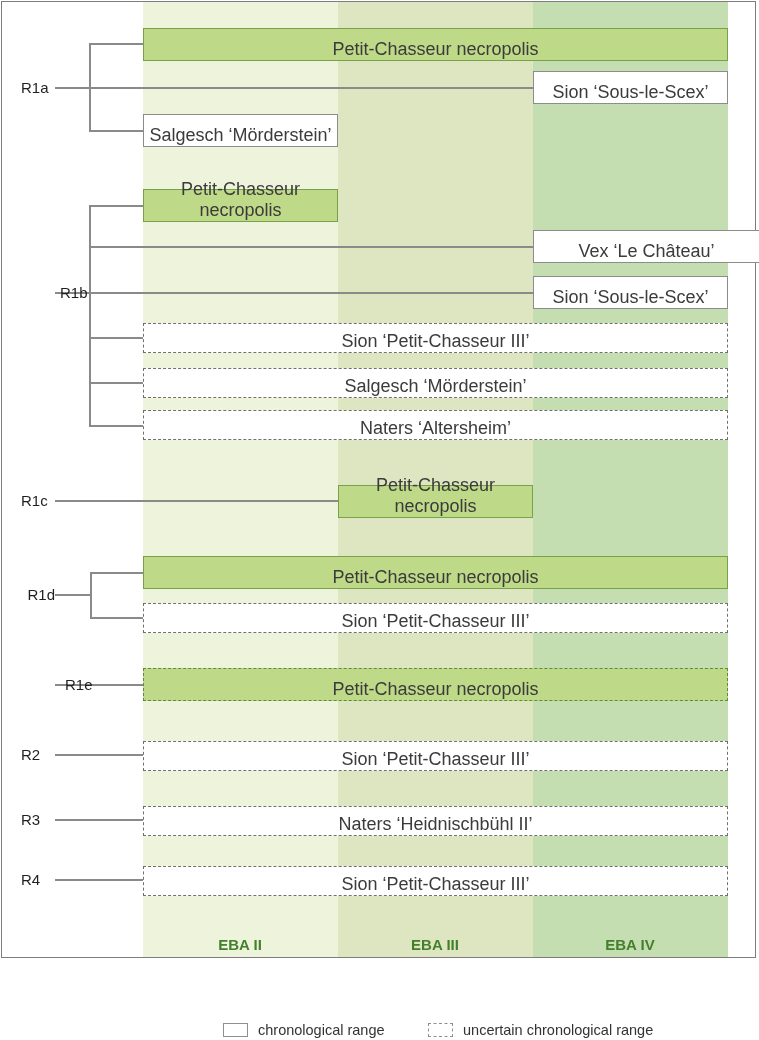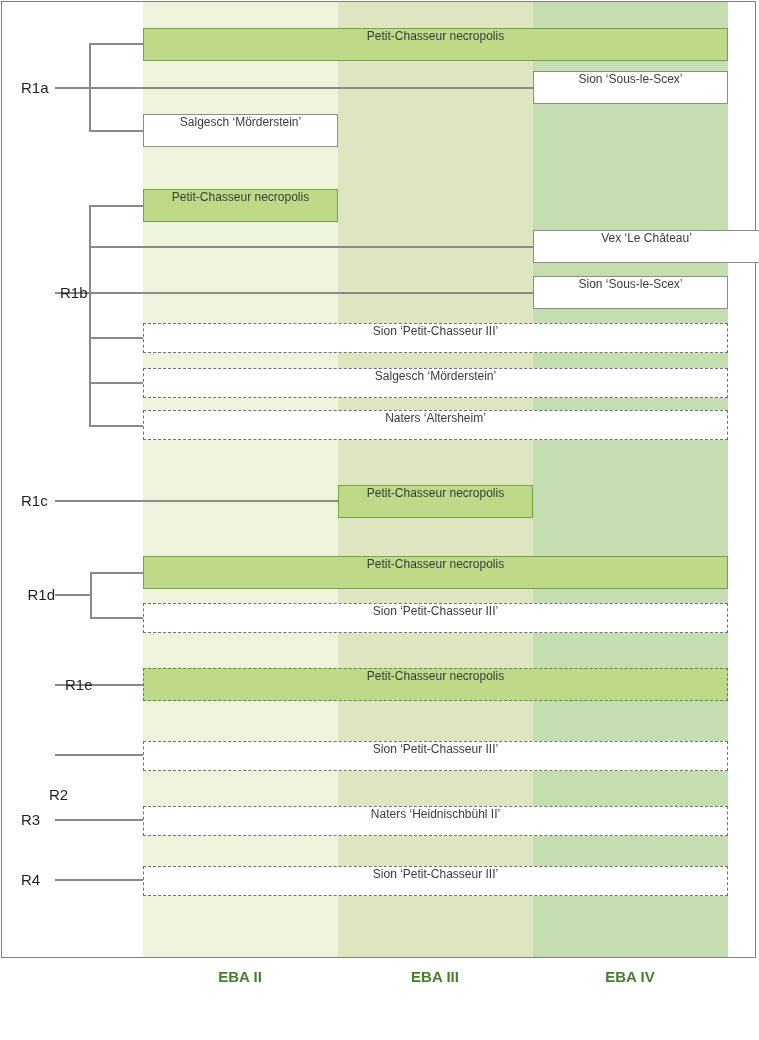--- a/index.html
+++ b/index.html
@@ -16,34 +16,34 @@
   }
   .band{position:absolute;top:2px;height:955px;width:195px;}
   .band-eba2{left:143px;background:#eef3dc;}
   .band-eba3{left:338px;background:#dde6c0;}
   .band-eba4{left:533px;background:#c4ddb1;}
   .line{position:absolute;background:#8a8a8a;}
   .hline{height:1.5px;}
   .vline{width:1.5px;}
   .box{
     position:absolute;box-sizing:border-box;
-    display:flex;align-items:flex-start;justify-content:center;
-    font-size:12px;color:#3b3b3b;text-align:center;
+    display:flex;align-items:flex-end;justify-content:center;
+    font-size:18px;color:#3b3b3b;text-align:center;
     background:#ffffff;border:1.5px solid #8c8c8c;
   }
   .box.green{background:#bed987;border:1.5px solid #76a348;}
   .box.dashed{border:1.6px dashed #707070;}
   .box.green-dashed{background:#bed987;border:1.8px dashed #5d8c3f;}
   .rowlabel{
     position:absolute;left:21px;width:34px;height:18px;
     font-size:15px;color:#1f1f1f;line-height:18px;text-align:left;
   }
   .eba-label{
     position:absolute;transform:translateX(-50%);
-    font-size:15px;font-weight:bold;color:#44802c;white-space:nowrap;margin-top:32px;
+    font-size:15px;font-weight:bold;color:#44802c;white-space:nowrap;
   }
   .axis-title{
     position:absolute;left:143px;width:585px;top:979px;
     text-align:center;font-size:16px;font-weight:bold;color:#44802c;
   }
   .legend{
     position:absolute;left:0;top:1020px;width:759px;height:20px;
   }
   .legend-swatch{
     position:absolute;box-sizing:border-box;width:25px;height:14px;top:3px;
@@ -91,21 +91,21 @@
 
   <div class="line hline" style="left:55px;top:819px;width:88px;"></div>
 
   <div class="line hline" style="left:55px;top:879px;width:88px;"></div>
 
   <div class="rowlabel" style="top:79px;">R1a</div>
   <div class="rowlabel" style="top:284px;margin-left:39px;">R1b</div>
   <div class="rowlabel" style="top:492px;">R1c</div>
   <div class="rowlabel" style="top:586px;text-align:right;">R1d</div>
   <div class="rowlabel" style="top:676px;margin-left:44px;">R1e</div>
-  <div class="rowlabel" style="top:786px;margin-left:28px;">R2</div>
+  <div class="rowlabel" style="top:746px;">R2</div>
   <div class="rowlabel" style="top:811px;">R3</div>
   <div class="rowlabel" style="top:871px;">R4</div>
 
   <div class="box green" style="left:143px;top:28px;width:585px;height:33px;">
     <span>Petit-Chasseur necropolis</span>
   </div>
   <div class="box" style="left:533px;top:71px;width:195px;height:33px;">
     <span>Sion ‘Sous-le-Scex’</span>
   </div>
   <div class="box" style="left:143px;top:114px;width:195px;height:33px;">
@@ -156,14 +156,20 @@
 
   <div class="box dashed" style="left:143px;top:866px;width:585px;height:30px;">
     <span>Sion ‘Petit-Chasseur III’</span>
   </div>
 
   <div class="eba-label" style="left:240px;top:936px;">EBA II</div>
   <div class="eba-label" style="left:435px;top:936px;">EBA III</div>
   <div class="eba-label" style="left:630px;top:936px;">EBA IV</div>
 
 
+  <div class="legend">
+    <div class="legend-swatch" style="left:223px;"></div>
+    <div class="legend-text" style="left:258px;">chronological range</div>
+    <div class="legend-swatch dashed" style="left:428px;"></div>
+    <div class="legend-text" style="left:463px;">uncertain chronological range</div>
+  </div>
 
 </div>
 
 </body></html>

